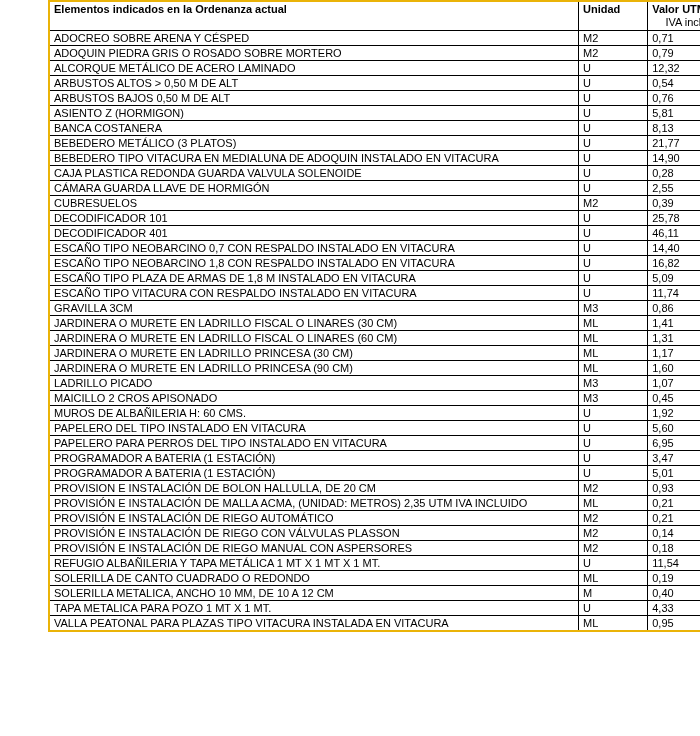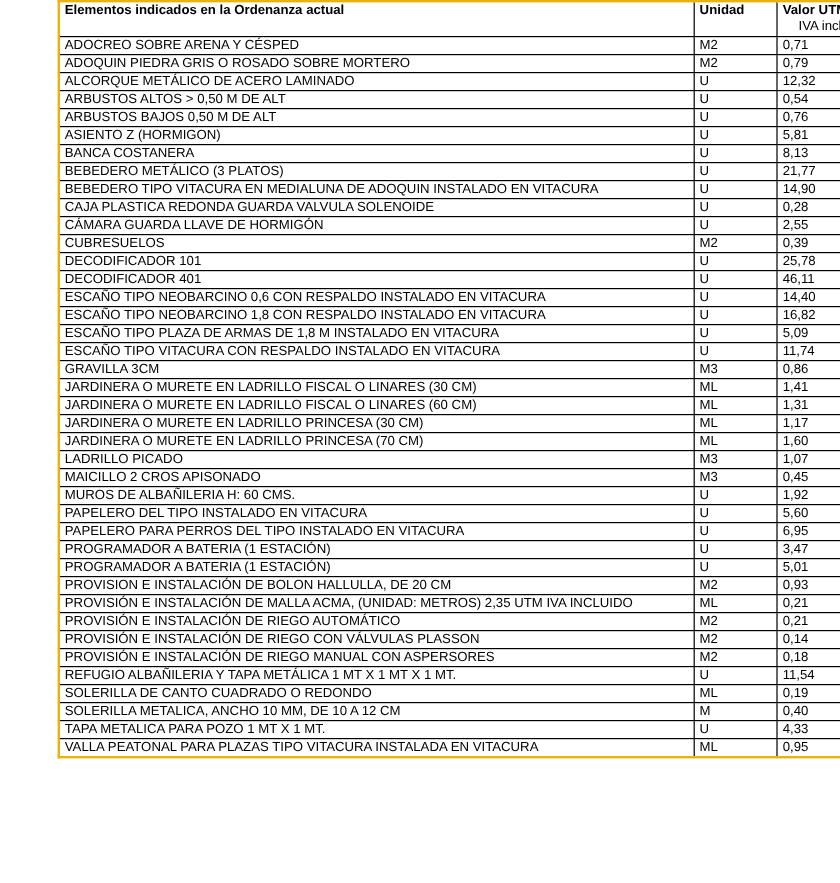--- a/index.html
+++ b/index.html
@@ -124,21 +124,21 @@
           <td>DECODIFICADOR 101</td>
           <td>U</td>
           <td>25,78</td>
         </tr>
         <tr>
           <td>DECODIFICADOR 401</td>
           <td>U</td>
           <td>46,11</td>
         </tr>
         <tr>
-          <td>ESCAÑO TIPO NEOBARCINO 0,6 CON RESPALDO INSTALADO EN VITACURA</td>
+          <td>ESCAÑO TIPO NEOBARCINO 0,7 CON RESPALDO INSTALADO EN VITACURA</td>
           <td>U</td>
           <td>14,40</td>
         </tr>
         <tr>
           <td>ESCAÑO TIPO NEOBARCINO 1,8 CON RESPALDO INSTALADO EN VITACURA</td>
           <td>U</td>
           <td>16,82</td>
         </tr>
         <tr>
           <td>ESCAÑO TIPO PLAZA DE ARMAS DE 1,8 M INSTALADO EN VITACURA</td>
@@ -164,21 +164,21 @@
           <td>JARDINERA O MURETE EN LADRILLO FISCAL O LINARES (60 CM)</td>
           <td>ML</td>
           <td>1,31</td>
         </tr>
         <tr>
           <td>JARDINERA O MURETE EN LADRILLO PRINCESA (30 CM)</td>
           <td>ML</td>
           <td>1,17</td>
         </tr>
         <tr>
-          <td>JARDINERA O MURETE EN LADRILLO PRINCESA (70 CM)</td>
+          <td>JARDINERA O MURETE EN LADRILLO PRINCESA (90 CM)</td>
           <td>ML</td>
           <td>1,60</td>
         </tr>
         <tr>
           <td>LADRILLO PICADO</td>
           <td>M3</td>
           <td>1,07</td>
         </tr>
         <tr>
           <td>MAICILLO 2 CROS APISONADO</td>

